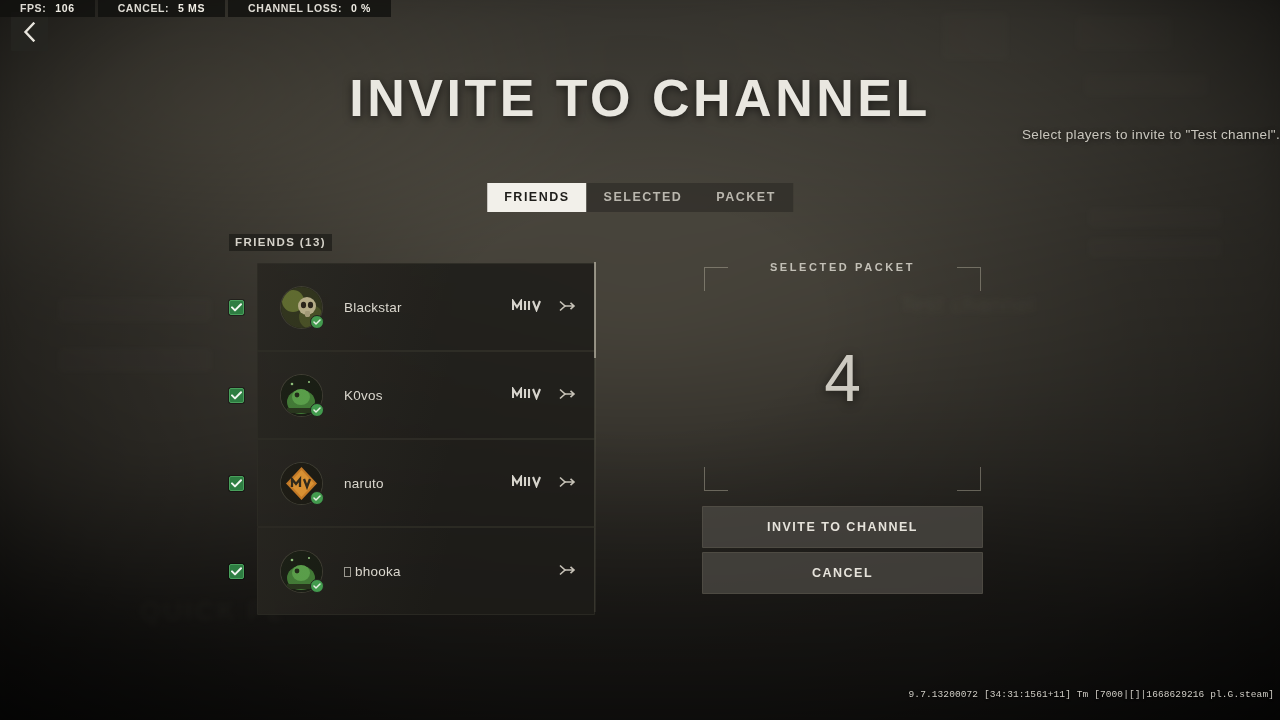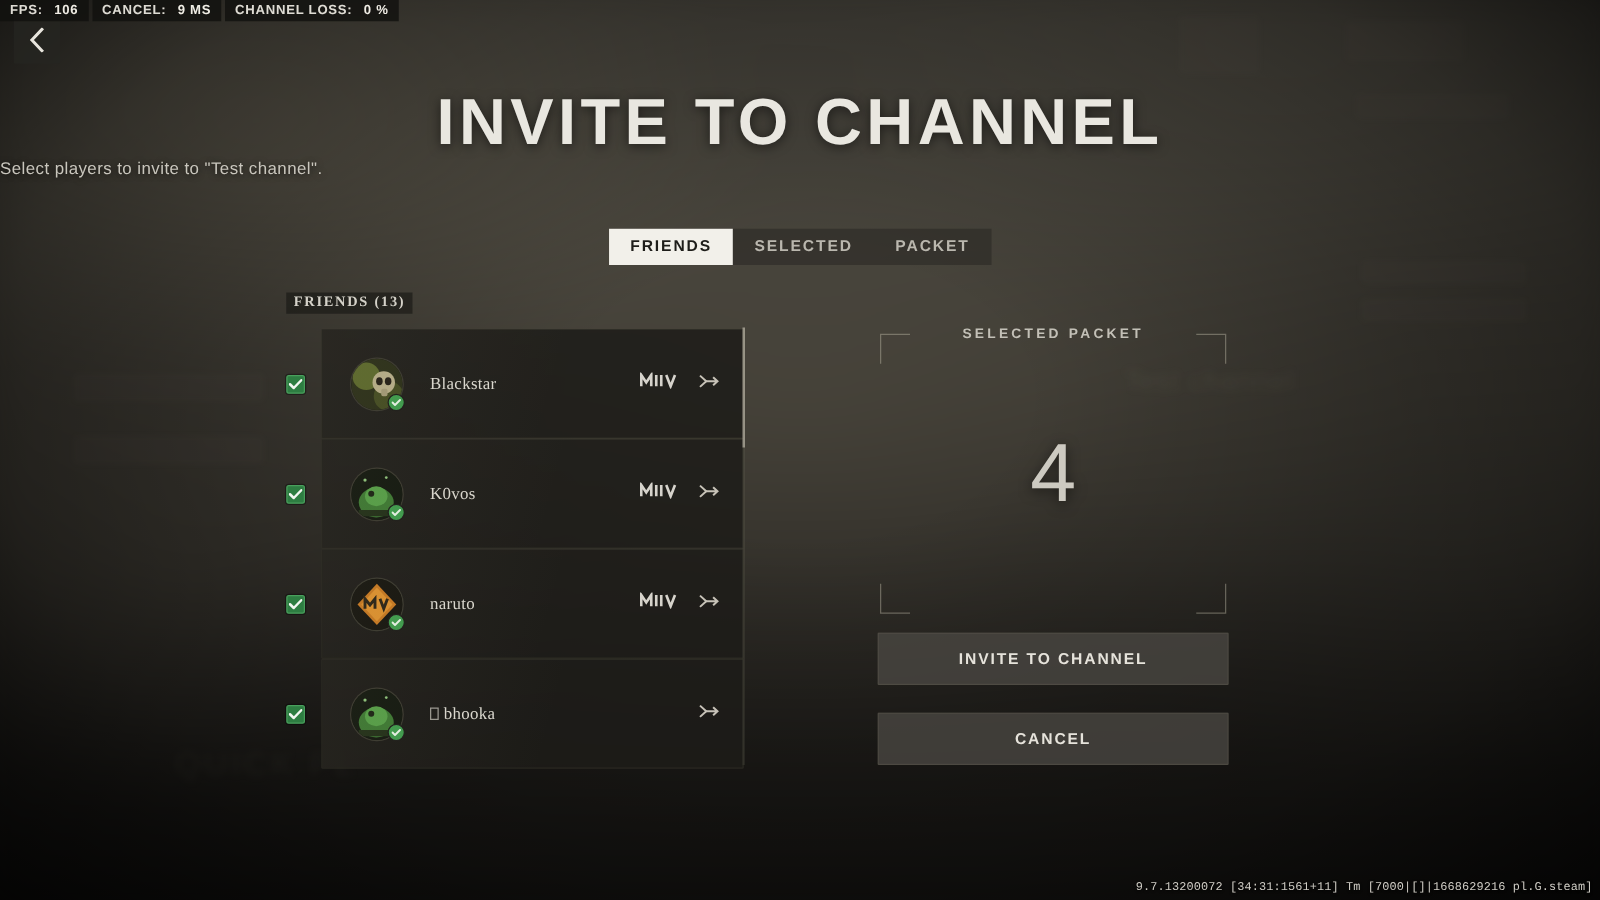--- a/index.html
+++ b/index.html
@@ -36,59 +36,59 @@
     position:absolute; border:1px solid rgba(190,182,160,.07);
     background:rgba(160,152,132,.035); filter:blur(2.6px); border-radius:2px;
   }
 
   
   #perf { position:absolute; top:0; left:0; display:flex; z-index:40; }
   #perf .cell {
     background:rgba(16,16,14,.80); color:#efece4;
     font-family:"Liberation Sans", sans-serif;
     font-size:10.5px; font-weight:bold; letter-spacing:.6px;
-    padding:2px 8px 3px; margin-right:3px; white-space:nowrap;
+    padding:2px 20px 3px; margin-right:3px; white-space:nowrap;
   }
   #perf .k { opacity:.92; }
   #perf .v { margin-left:9px; }
 
   
   #back {
     position:absolute; left:11px; top:12px; width:37px; height:39px;
     background:rgba(38,37,33,.72); display:flex; align-items:center;
     justify-content:center; z-index:30; border-radius:1px;
   }
   #back svg { display:block; }
 
   
   #title {
     position:absolute; top:68px; left:0; right:0; text-align:center;
     font-size:52px; font-weight:bold; letter-spacing:3.5px;
     color:#e9e7e0; text-shadow:0 2px 9px rgba(0,0,0,.55);
     z-index:20; font-stretch:condensed;
   }
   #subtitle {
-    position:absolute; top:127px; left:0; right:0; text-align:left;
+    position:absolute; top:127px; left:0; right:0; text-align:right;
     font-size:13.5px; color:#c9c6bd; letter-spacing:.35px;
     text-shadow:0 1px 5px rgba(0,0,0,.6); z-index:20;
   }
 
   
   #tabs {
     position:absolute; top:183px; left:50%; transform:translateX(-50%);
     display:flex; background:rgba(40,39,35,.55); z-index:20;
   }
   .tab {
     font-size:12.5px; font-weight:bold; letter-spacing:1.5px;
     padding:7px 17px 8px; color:#bab7ae; white-space:nowrap;
   }
   .tab.active { background:#f2f0ea; color:#1e1d1a; }
 
   
-  #listwrap { position:absolute; left:229px; top:232px; width:366px; z-index:20;font-family:Liberation Serif, serif; }
+  #listwrap { position:absolute; left:229px; top:232px; width:366px; z-index:20; }
   #listlabel {
     display:inline-block; font-size:11.5px; font-weight:bold; letter-spacing:1.4px;
     color:#d5d2c9; background:rgba(22,22,19,.62); padding:2px 6px 3px;
   }
   #rows { margin-top:12px; position:relative; }
   .rowitem { display:flex; align-items:center; height:88px; position:relative; }
   .chk {
     width:15px; height:15px; flex:0 0 15px; margin-right:13px;
     background:#2e7d42; border:1px solid #49a05c; border-radius:2px;
     display:flex; align-items:center; justify-content:center;
@@ -145,27 +145,27 @@
   #selcount {
     position:absolute; left:0; right:0; top:86px; text-align:center;
     font-size:66px; color:#cdcac1; font-weight:300; line-height:1;
     text-shadow:0 2px 10px rgba(0,0,0,.5);
   }
   .btn {
     height:42px; width:281px; background:rgba(74,72,66,.78);
     border:1px solid rgba(128,122,106,.22);
     display:flex; align-items:center; justify-content:center;
     font-size:12.5px; font-weight:bold; letter-spacing:1.5px;
-    color:#e6e3db; border-radius:1px; margin-top:22px;
+    color:#e6e3db; border-radius:1px; margin-top:4px;
   }
   #btn-invite { margin-top:15px; }
 
   
   #build {
-    position:absolute; right:6px; bottom:5px; z-index:40;
+    position:absolute; right:6px; bottom:20px; z-index:40;
     font-family:"Liberation Mono", monospace; font-size:9.5px;
     color:#cfccc4; letter-spacing:.1px; white-space:nowrap;
     text-shadow:0 1px 2px rgba(0,0,0,.9);
   }
 </style>
 </head>
 <body>
 
 <div id="bg">
   <div class="layer"></div>
@@ -182,21 +182,21 @@
   <div class="ghost" style="left:140px;top:596px;font-size:26px;letter-spacing:3px;">QUICK PL</div>
 
   <div class="vign"></div>
 </div>
 
 <div id="perf">
   <div class="cell">
     <span class="k">FPS:</span><span class="v">106</span>
   </div>
   <div class="cell">
-    <span class="k">CANCEL:</span><span class="v">9 MS</span>
+    <span class="k">CANCEL:</span><span class="v">5 MS</span>
   </div>
   <div class="cell">
     <span class="k">CHANNEL LOSS:</span><span class="v">0 %</span>
   </div>
 </div>
 
 <div id="back">
   <span>
     <svg width="13" height="20" viewBox="0 0 13 20">
       <path d="M10.5 1.5 L2.5 10 L10.5 18.5" fill="none" stroke="#e8e5dd" stroke-width="2.4" stroke-linecap="square"></path>

